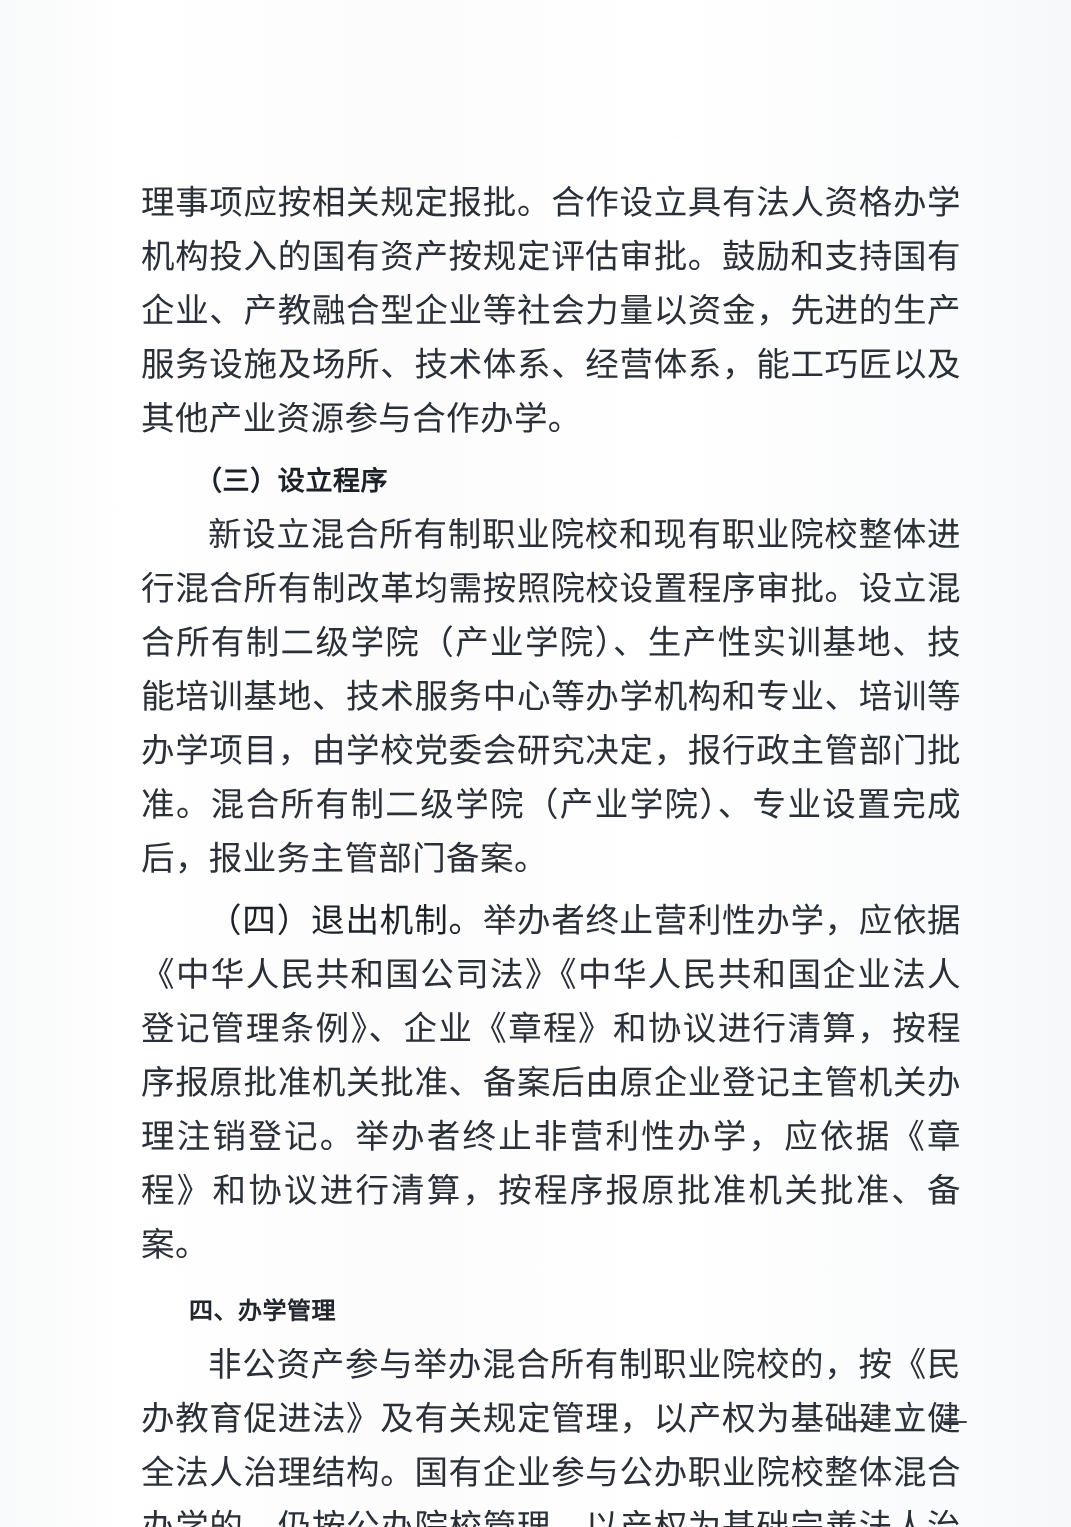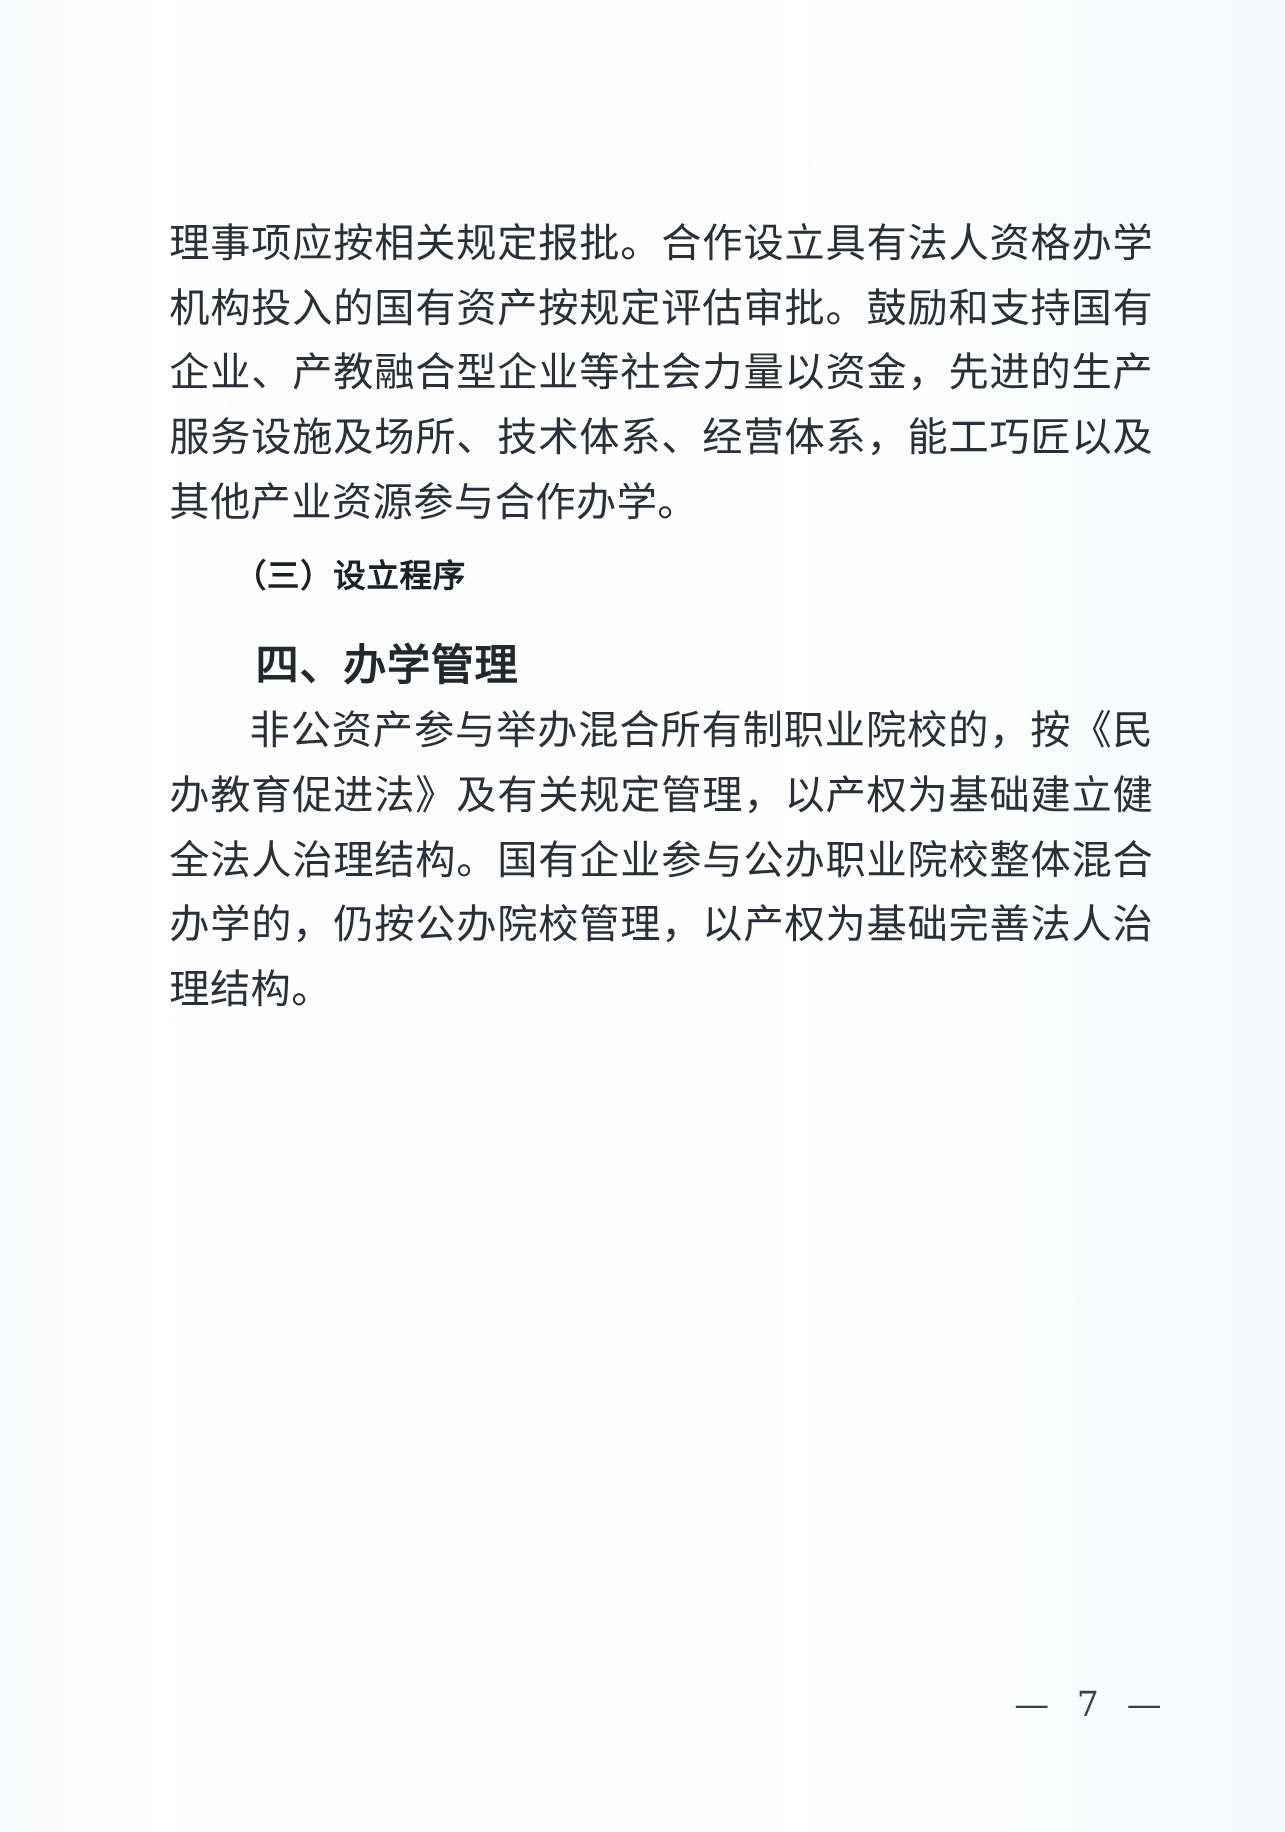--- a/index.html
+++ b/index.html
@@ -84,21 +84,21 @@
   .subhead-inline {
     font-weight: 700;
     color: #1c2027;
     letter-spacing: 0.6px;
   }
 
   
   .section-head {
     margin: 0;
     font-family: "Liberation Sans", "DejaVu Sans", sans-serif;
-    font-size: 36px;
+    font-size: 24px;
     line-height: 54px;
     color: #23272e;
     font-weight: 700;
     text-indent: 2em;
     letter-spacing: 0.5px;
   }
 
   .gap-sm { height: 8px; }
   .gap-md { height: 12px; }
 
@@ -121,23 +121,25 @@
 <div class="page">
 
   <div class="textblock">
 
     <p class="para cont">理事项应按相关规定报批。合作设立具有法人资格办学机构投入的国有资产按规定评估审批。鼓励和支持国有企业、产教融合型企业等社会力量以资金，先进的生产服务设施及场所、技术体系、经营体系，能工巧匠以及其他产业资源参与合作办学。</p>
 
     <div class="gap-sm"></div>
 
     <h2 class="subhead">（三）设立程序</h2>
 
+    <p class="para">新设立混合所有制职业院校和现有职业院校整体进行混合所有制改革均需按照院校设置程序审批。设立混合所有制二级学院（产业学院）、生产性实训基地、技能培训基地、技术服务中心等办学机构和专业、培训等办学项目，由学校党委会研究决定，报行政主管部门批准。混合所有制二级学院（产业学院）、专业设置完成后，报业务主管部门备案。</p>
 
     <div class="gap-sm"></div>
 
+    <p class="para"><span class="subhead-inline">（四）退出机制。</span><span>举办者终止营利性办学，应依据《中华人民共和国公司法》《中华人民共和国企业法人登记管理条例》、企业《章程》和协议进行清算，按程序报原批准机关批准、备案后由原企业登记主管机关办理注销登记。举办者终止非营利性办学，应依据《章程》和协议进行清算，按程序报原批准机关批准、备案。</span></p>
 
     <div class="gap-md"></div>
 
     <h2 class="section-head">四、办学管理</h2>
 
     <p class="para">非公资产参与举办混合所有制职业院校的，按《民办教育促进法》及有关规定管理，以产权为基础建立健全法人治理结构。国有企业参与公办职业院校整体混合办学的，仍按公办院校管理，以产权为基础完善法人治理结构。</p>
 
   </div>
 
   <div class="folio">— 7 —</div>

